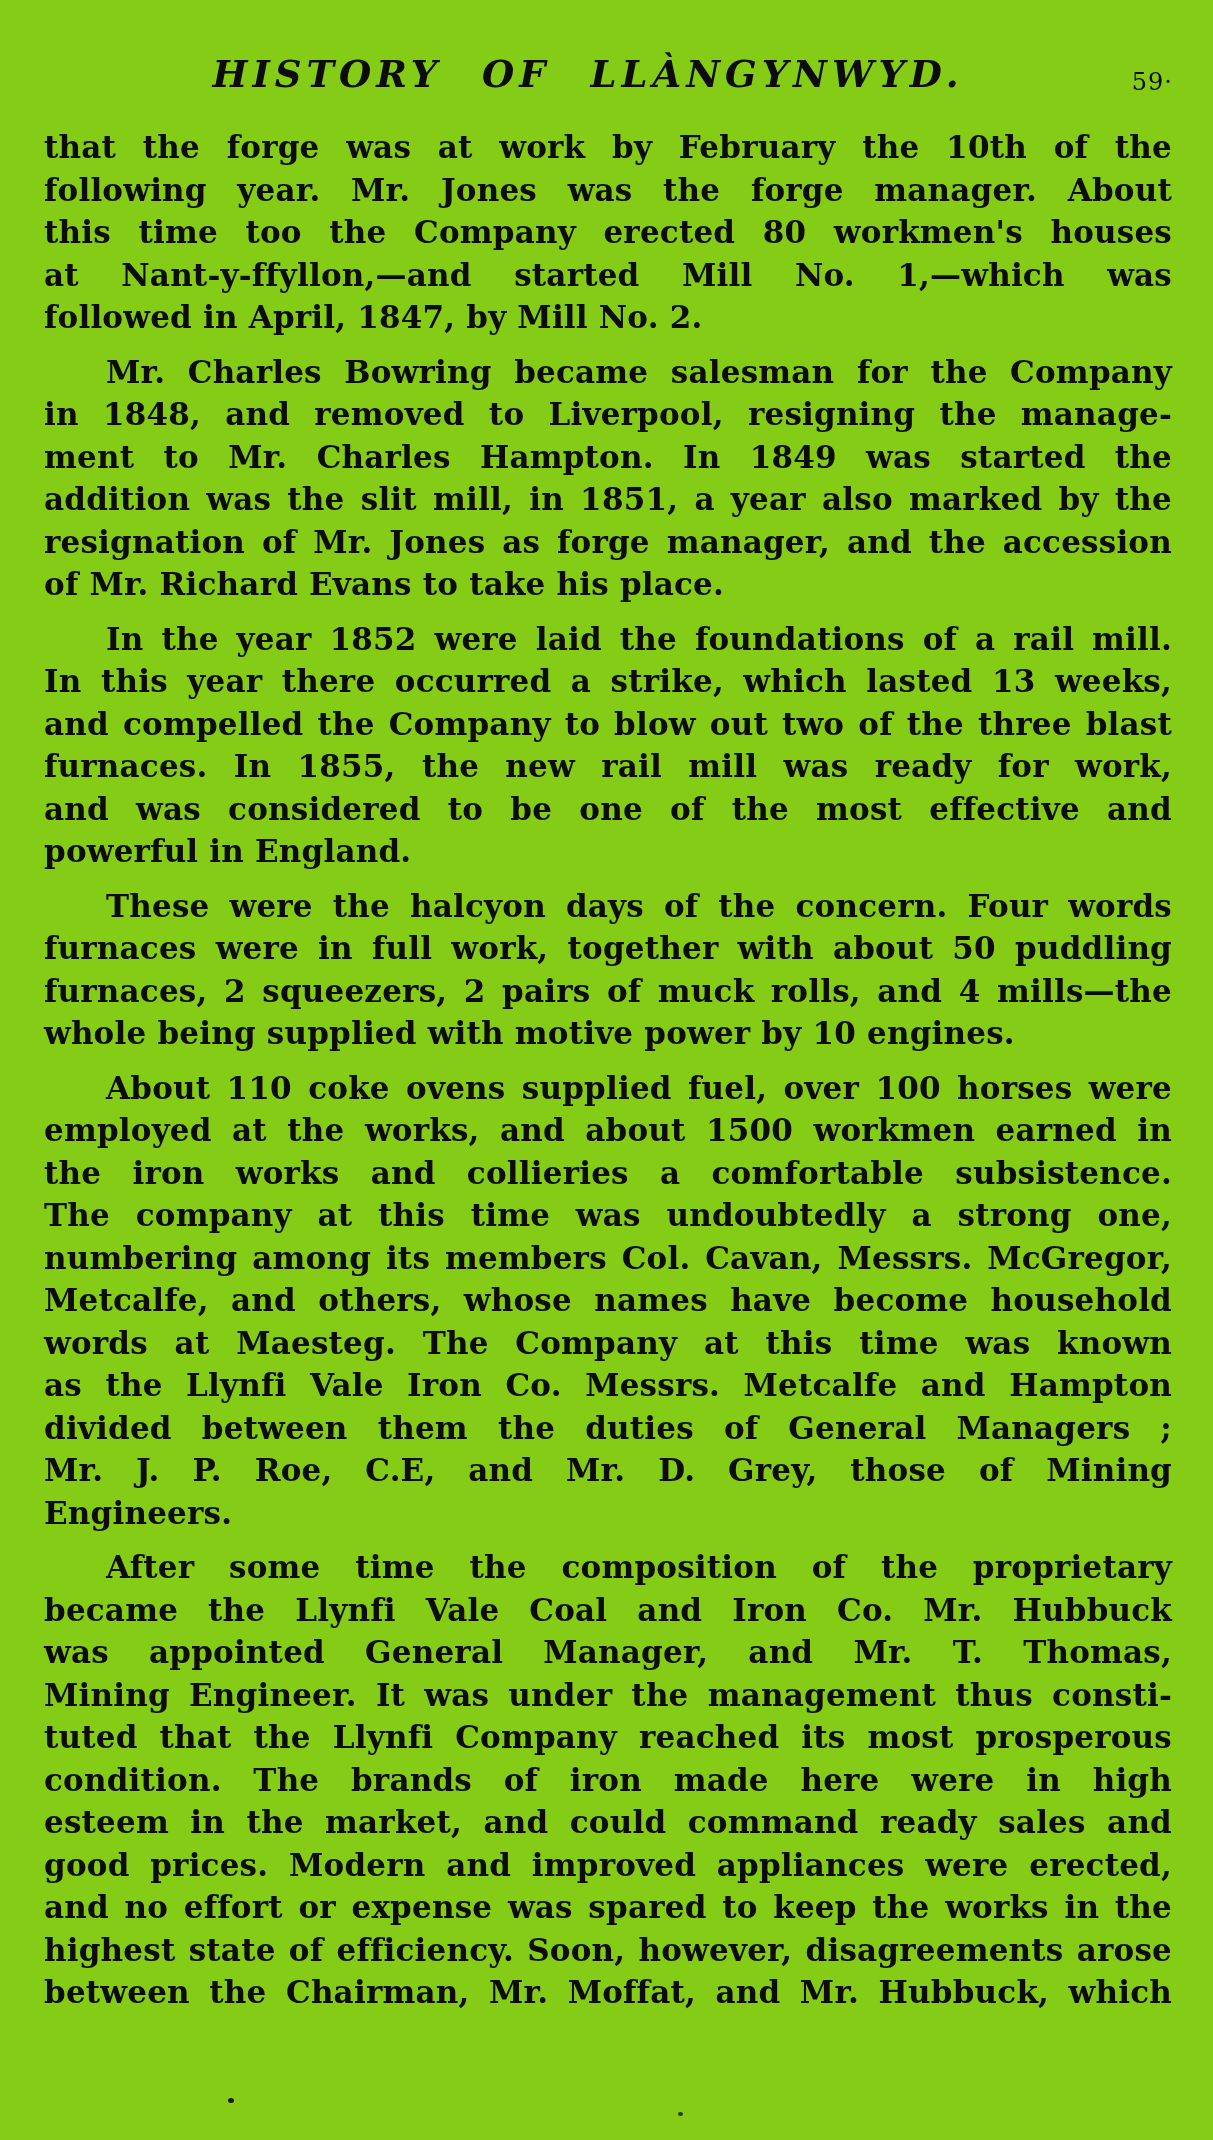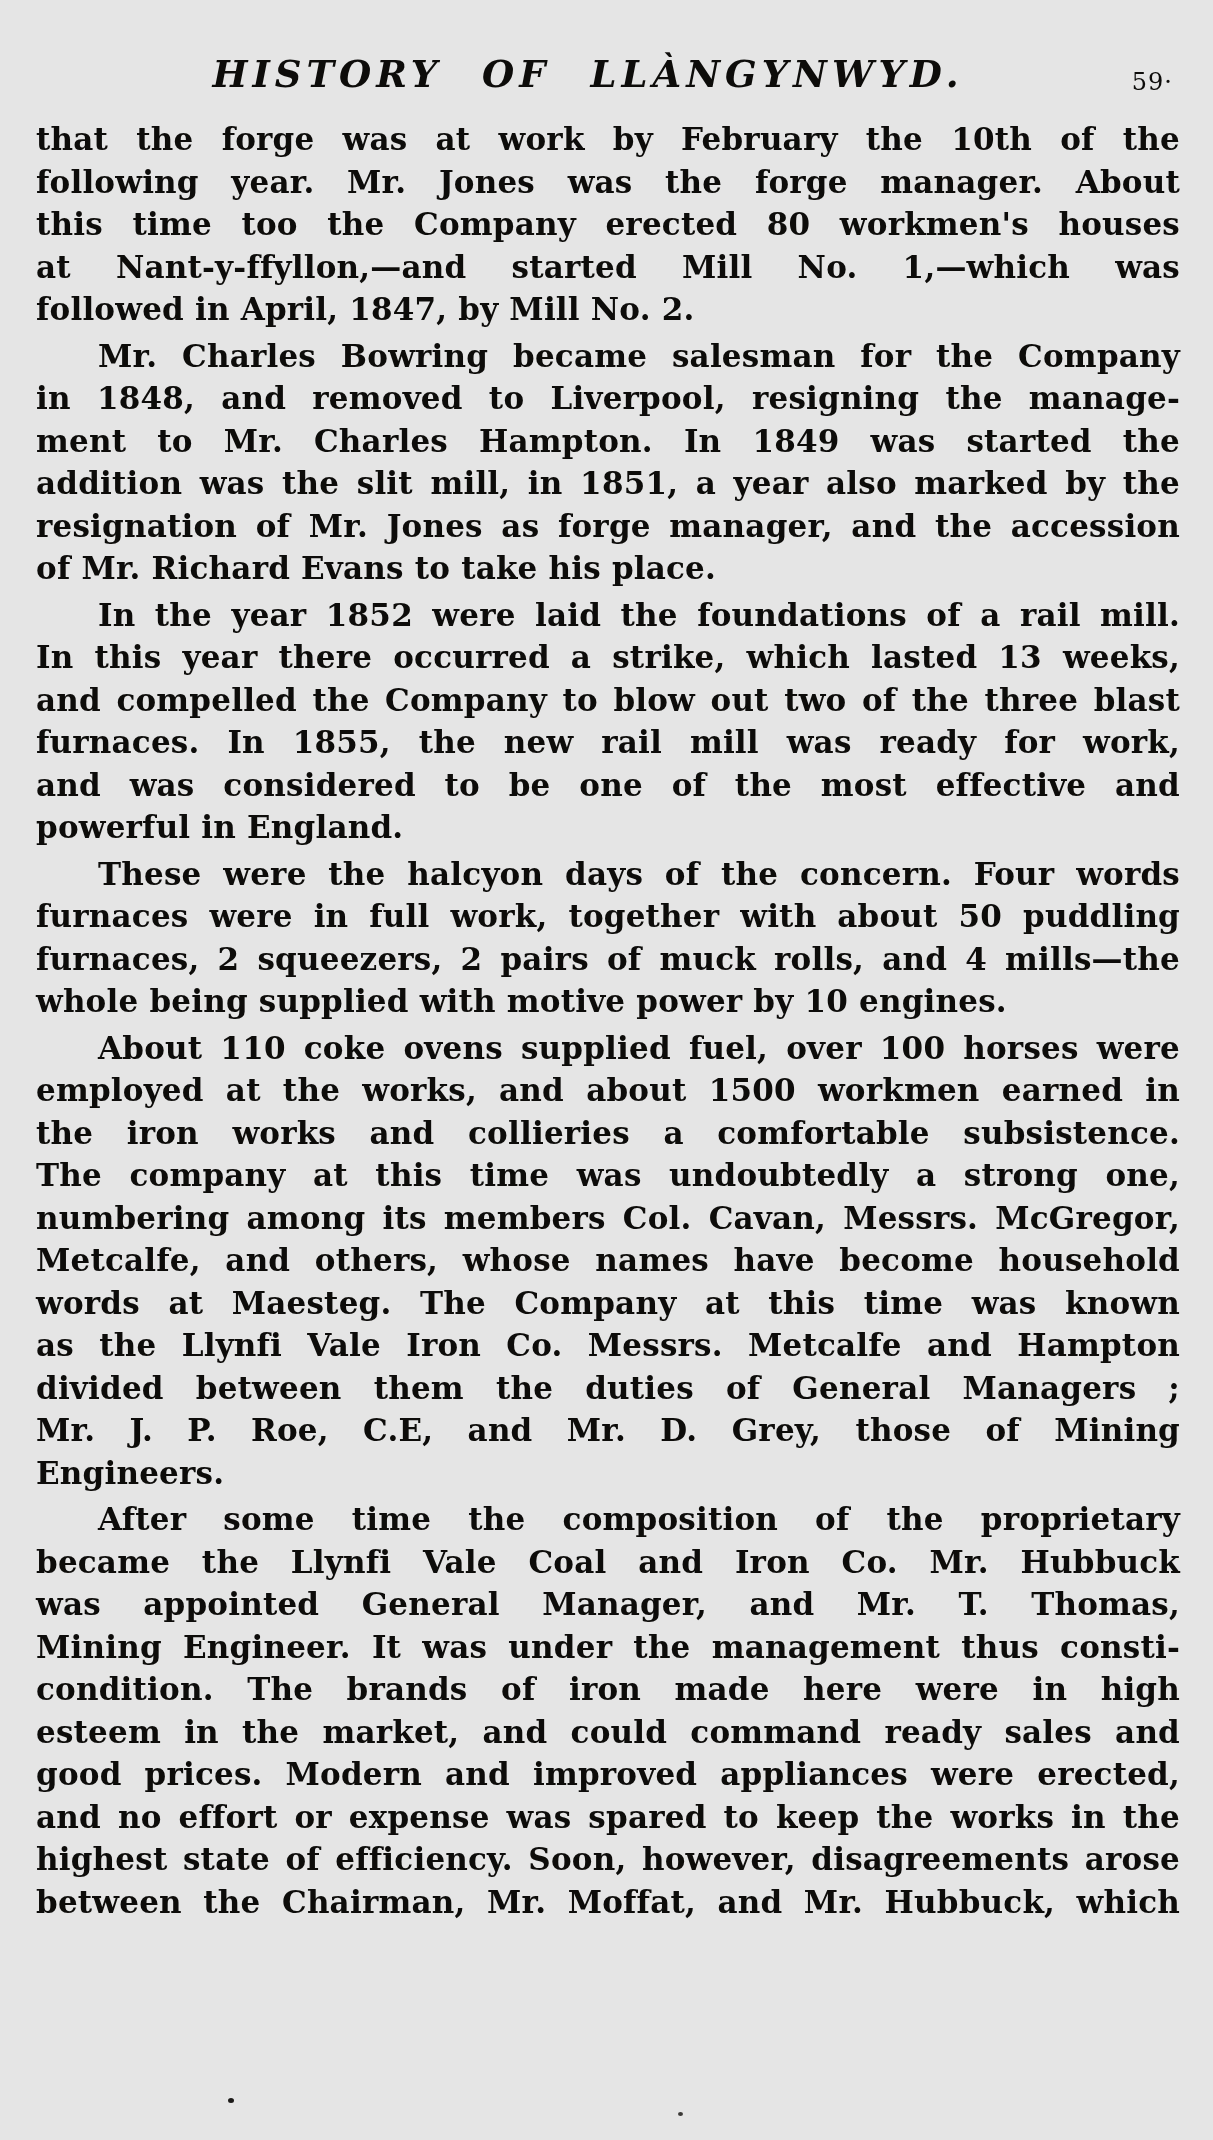--- a/index.html
+++ b/index.html
@@ -4,21 +4,21 @@
 <style>
   html, body {
     margin: 0;
     padding: 0;
     background: #ffffff;
   }
   .page {
     position: relative;
     width: 1213px;
     height: 2140px;
-    background: #e5e5e5;
+    background: #84cc16;
     overflow: hidden;
     font-family: "DejaVu Serif", "Liberation Serif", serif;
     color: #0d0c0a;
     -webkit-font-smoothing: antialiased;
   }
   .running-title {
     position: absolute;
     top: 52px;
     left: 0;
     width: 1176px;
@@ -37,21 +37,21 @@
     font-weight: normal;
     font-size: 24px;
     letter-spacing: 1px;
   }
   .body-text {
     position: absolute;
     top: 114px;
     left: 32px;
     width: 1152px;
   }
-  .paragraph { margin: 4px; }
+  .paragraph { margin: 12px; }
   .line {
     font-size: 31px;
     font-weight: bold;
     line-height: 42.5px;
     height: 42.5px;
     text-align: justify;
     text-align-last: justify;
     letter-spacing: 0.2px;
     white-space: normal;
     overflow: visible;
@@ -118,20 +118,21 @@
         <div class="line">as the Llynfi Vale Iron Co. Messrs. Metcalfe and Hampton</div>
         <div class="line">divided between them the duties of General Managers ;</div>
         <div class="line">Mr. J. P. Roe, C.E, and Mr. D. Grey, those of Mining</div>
         <div class="line lastline">Engineers.</div>
       </div>
       <div class="paragraph">
         <div class="line indent">After some time the composition of the proprietary</div>
         <div class="line">became the Llynfi Vale Coal and Iron Co. Mr. Hubbuck</div>
         <div class="line">was appointed General Manager, and Mr. T. Thomas,</div>
         <div class="line">Mining Engineer. It was under the management thus consti-</div>
+        <div class="line">tuted that the Llynfi Company reached its most prosperous</div>
         <div class="line">condition. The brands of iron made here were in high</div>
         <div class="line">esteem in the market, and could command ready sales and</div>
         <div class="line">good prices. Modern and improved appliances were erected,</div>
         <div class="line">and no effort or expense was spared to keep the works in the</div>
         <div class="line">highest state of efficiency. Soon, however, disagreements arose</div>
         <div class="line">between the Chairman, Mr. Moffat, and Mr. Hubbuck, which</div>
       </div>
     </main>
 
   <span class="artifact artifact-1"></span>

